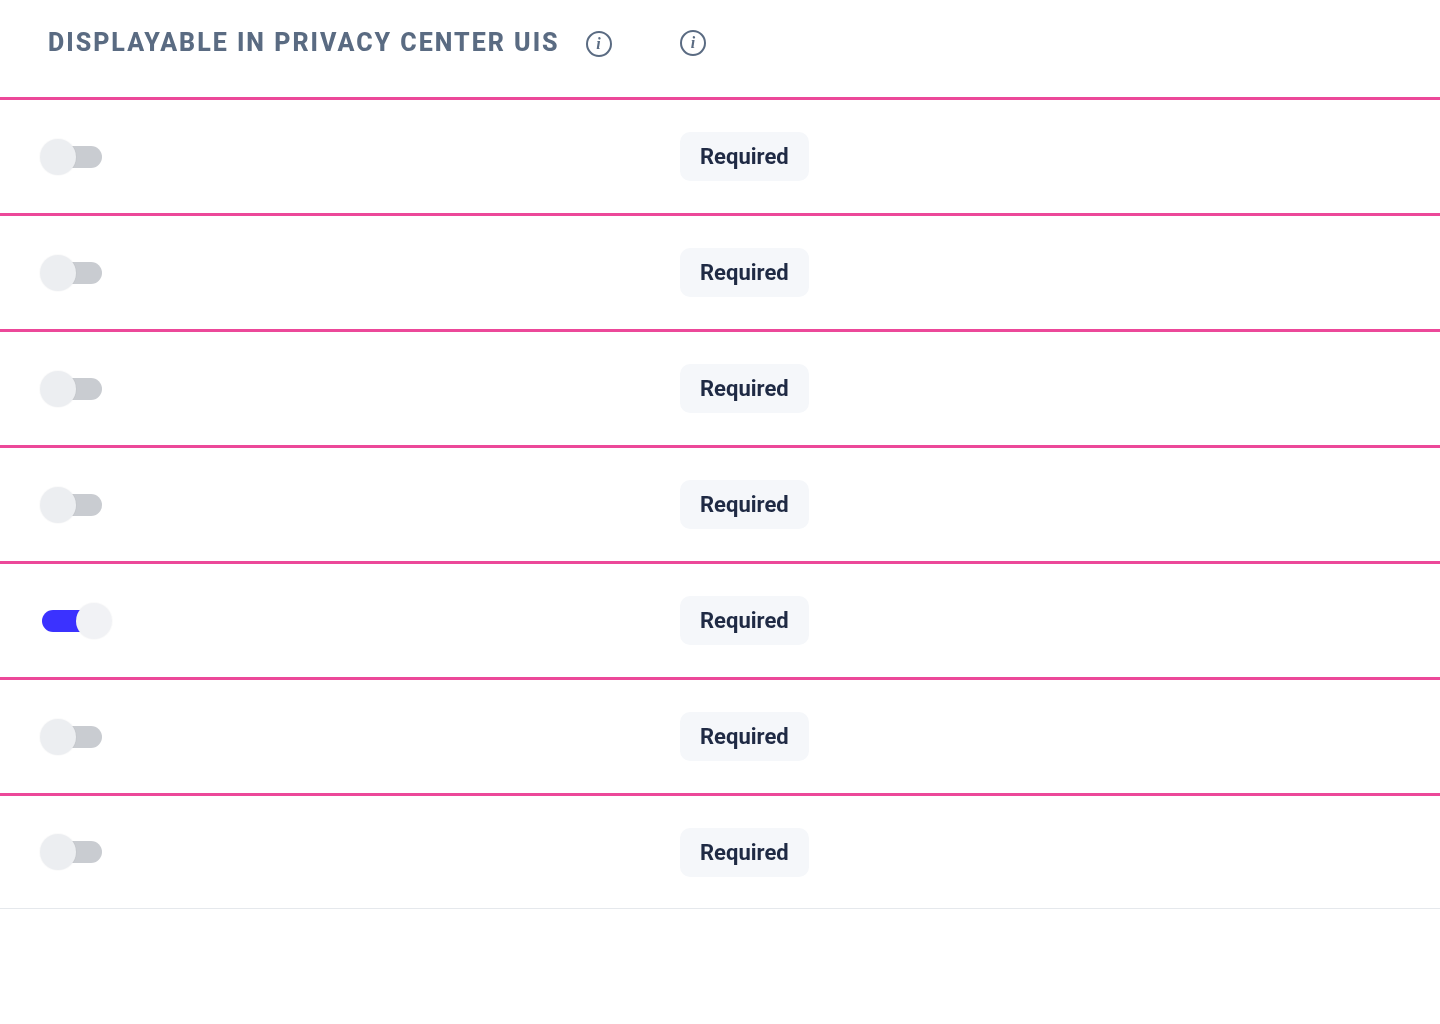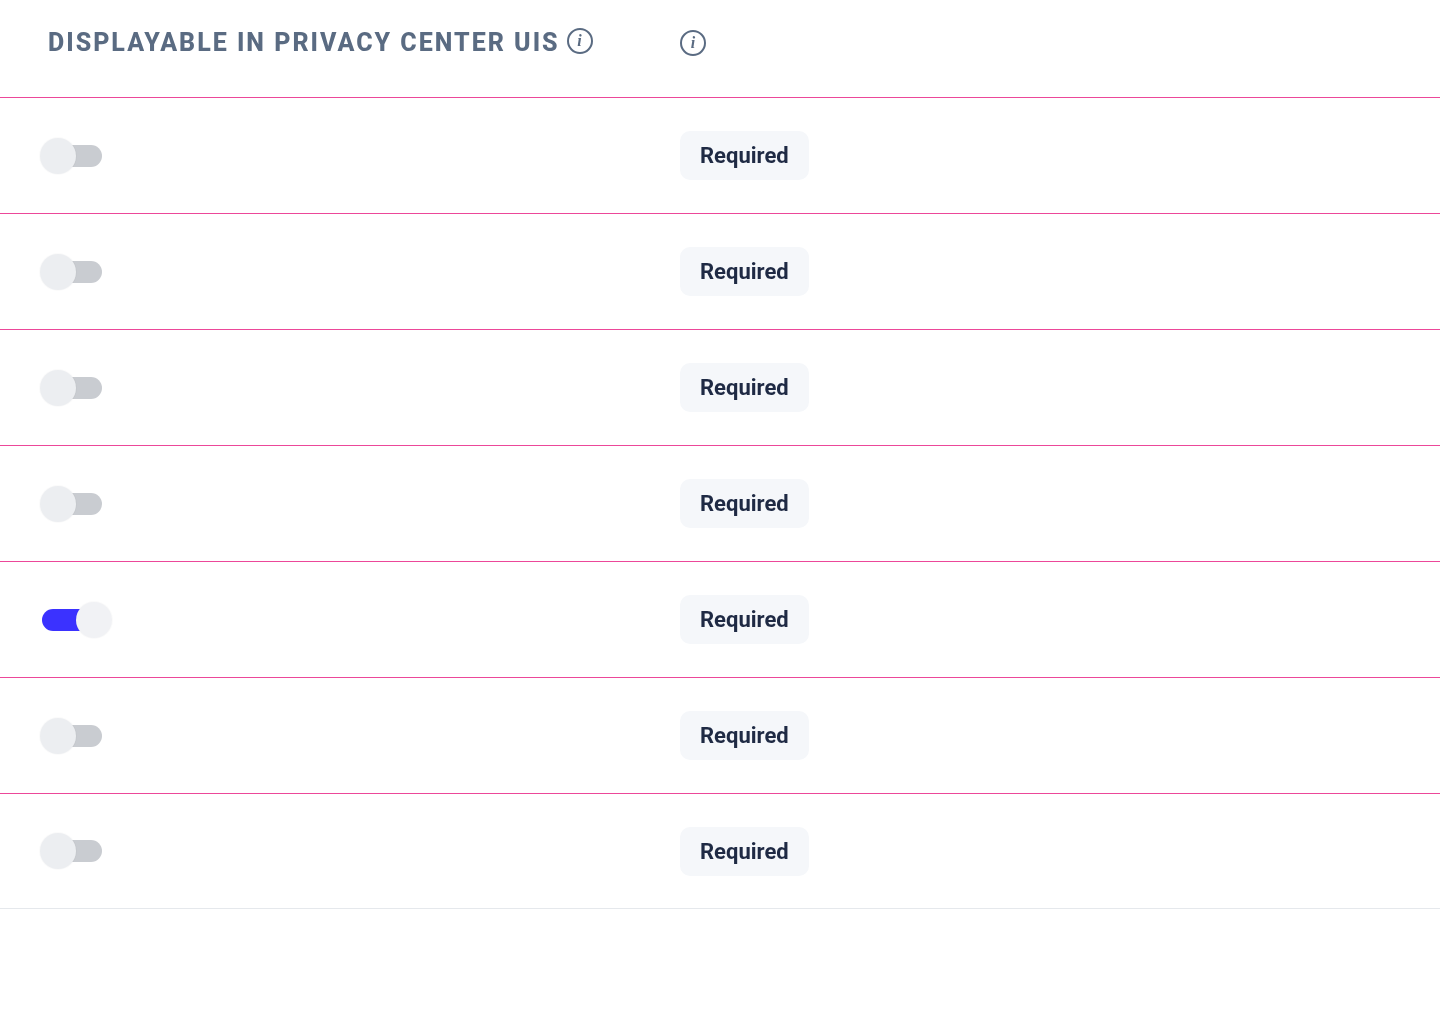--- a/index.html
+++ b/index.html
@@ -11,22 +11,22 @@
   .table {
     width: 100%;
   }
   .header-row {
     display: flex;
     align-items: center;
     padding: 28px 0 40px 0;
   }
   .header-cell {
     display: flex;
-    align-items: flex-start;
-    gap: 7px;
+    align-items: flex-end;
+    gap: 26px;
   }
   .header-cell.col1 {
     padding-left: 48px;
     flex: 0 0 680px;
   }
   .header-cell.col2 {
     flex: 1;
   }
   .header-label {
     font-size: 25px;
@@ -46,21 +46,21 @@
     color: #5a6b82;
     font-family: Georgia, "Times New Roman", serif;
     font-style: italic;
     font-weight: 600;
     font-size: 16px;
     line-height: 1;
   }
   .body-row {
     display: flex;
     align-items: center;
-    border-top: 1px solid #ec4899;
+    border-top: 3px solid #ec4899;
     height: 116px;
   }
   .body-row:last-child {
     border-bottom: 1px solid #e5e8ec;
   }
   .cell.col1 {
     padding-left: 42px;
     flex: 0 0 680px;
   }
   .cell.col2 {

